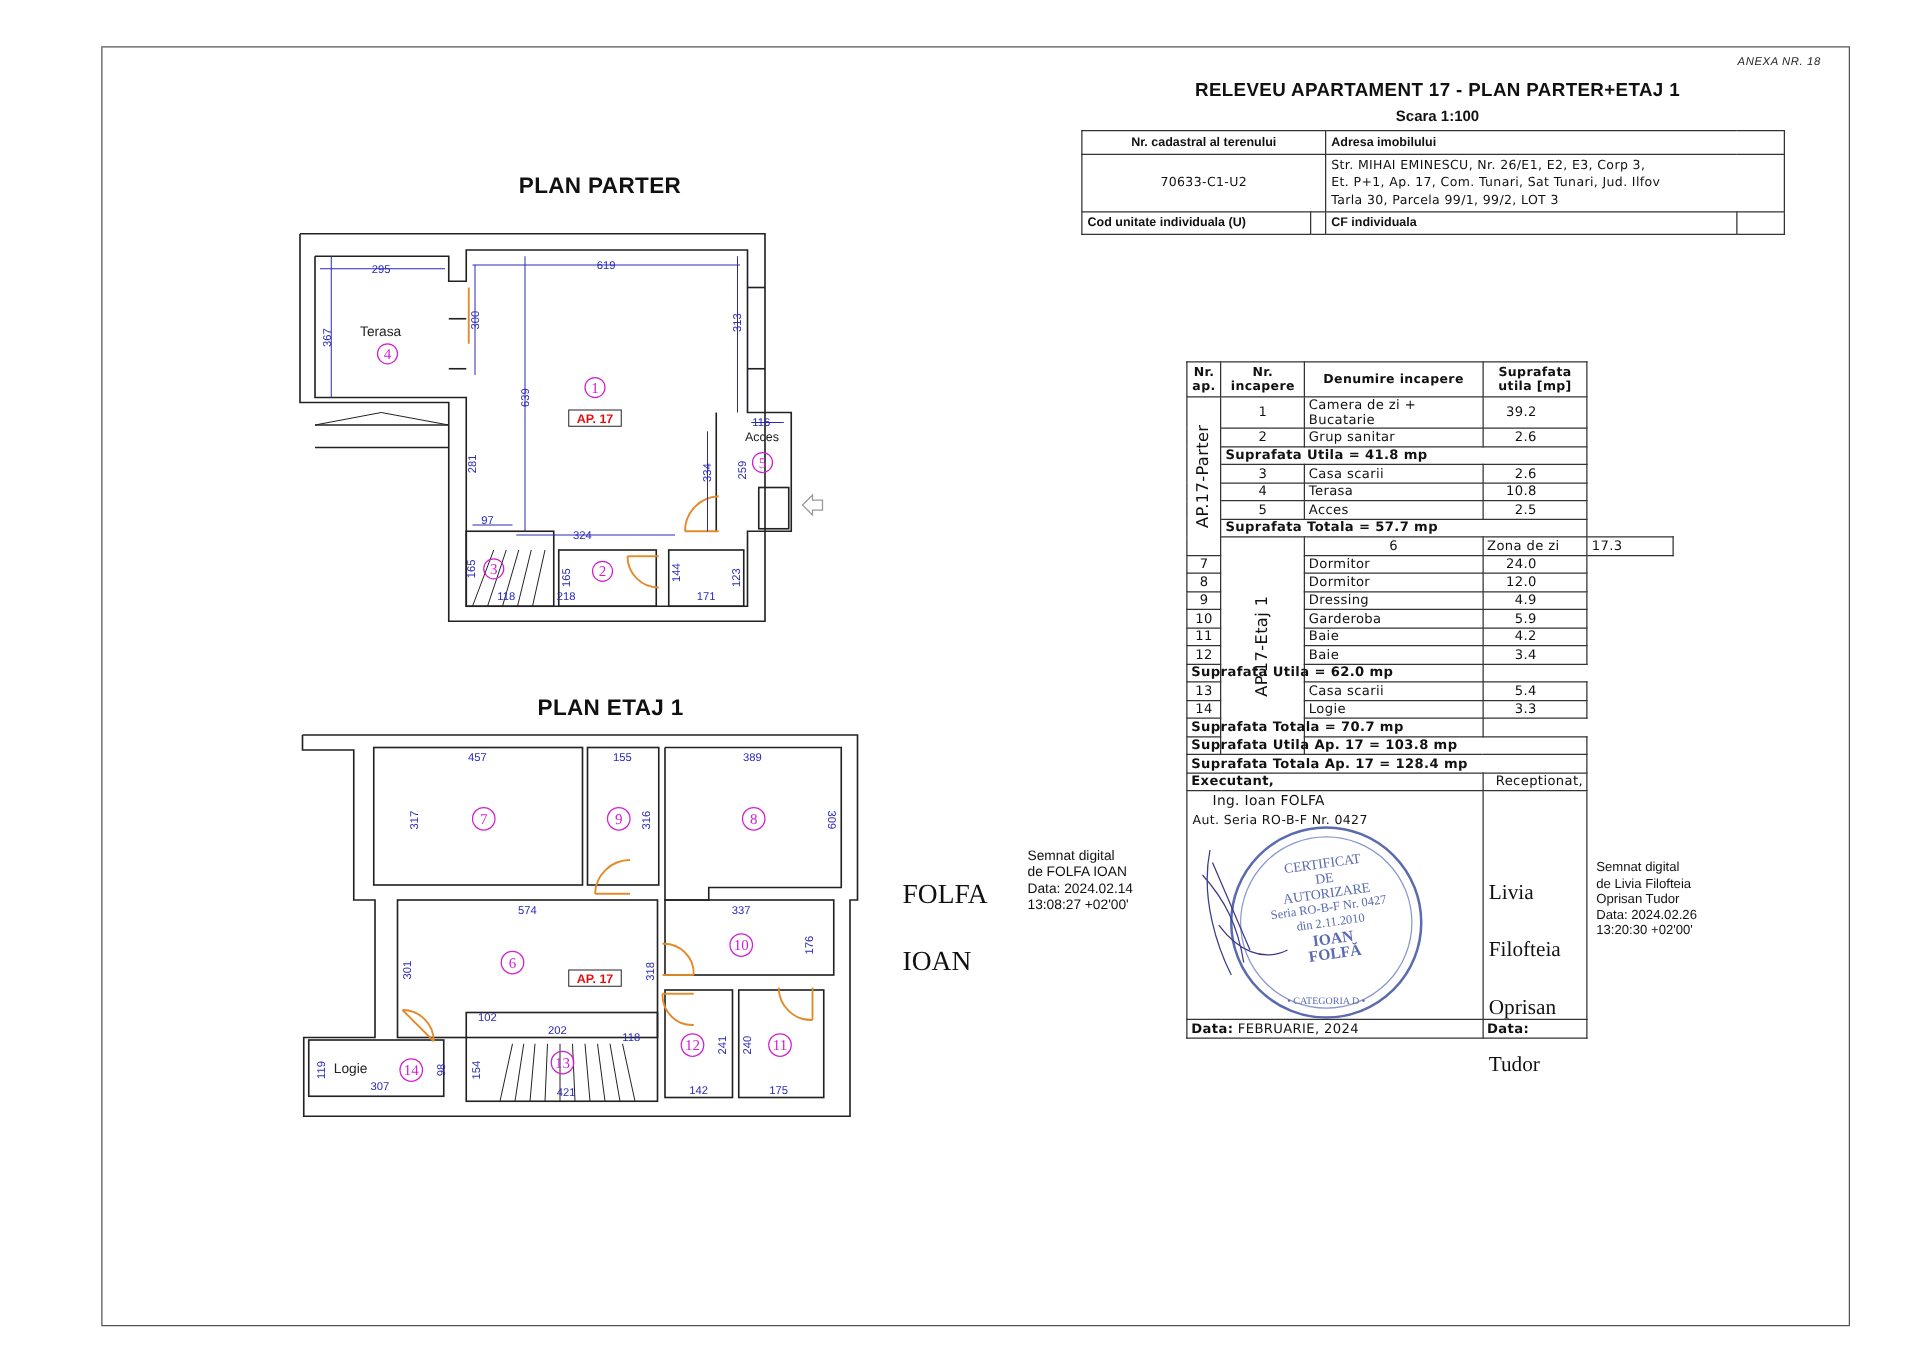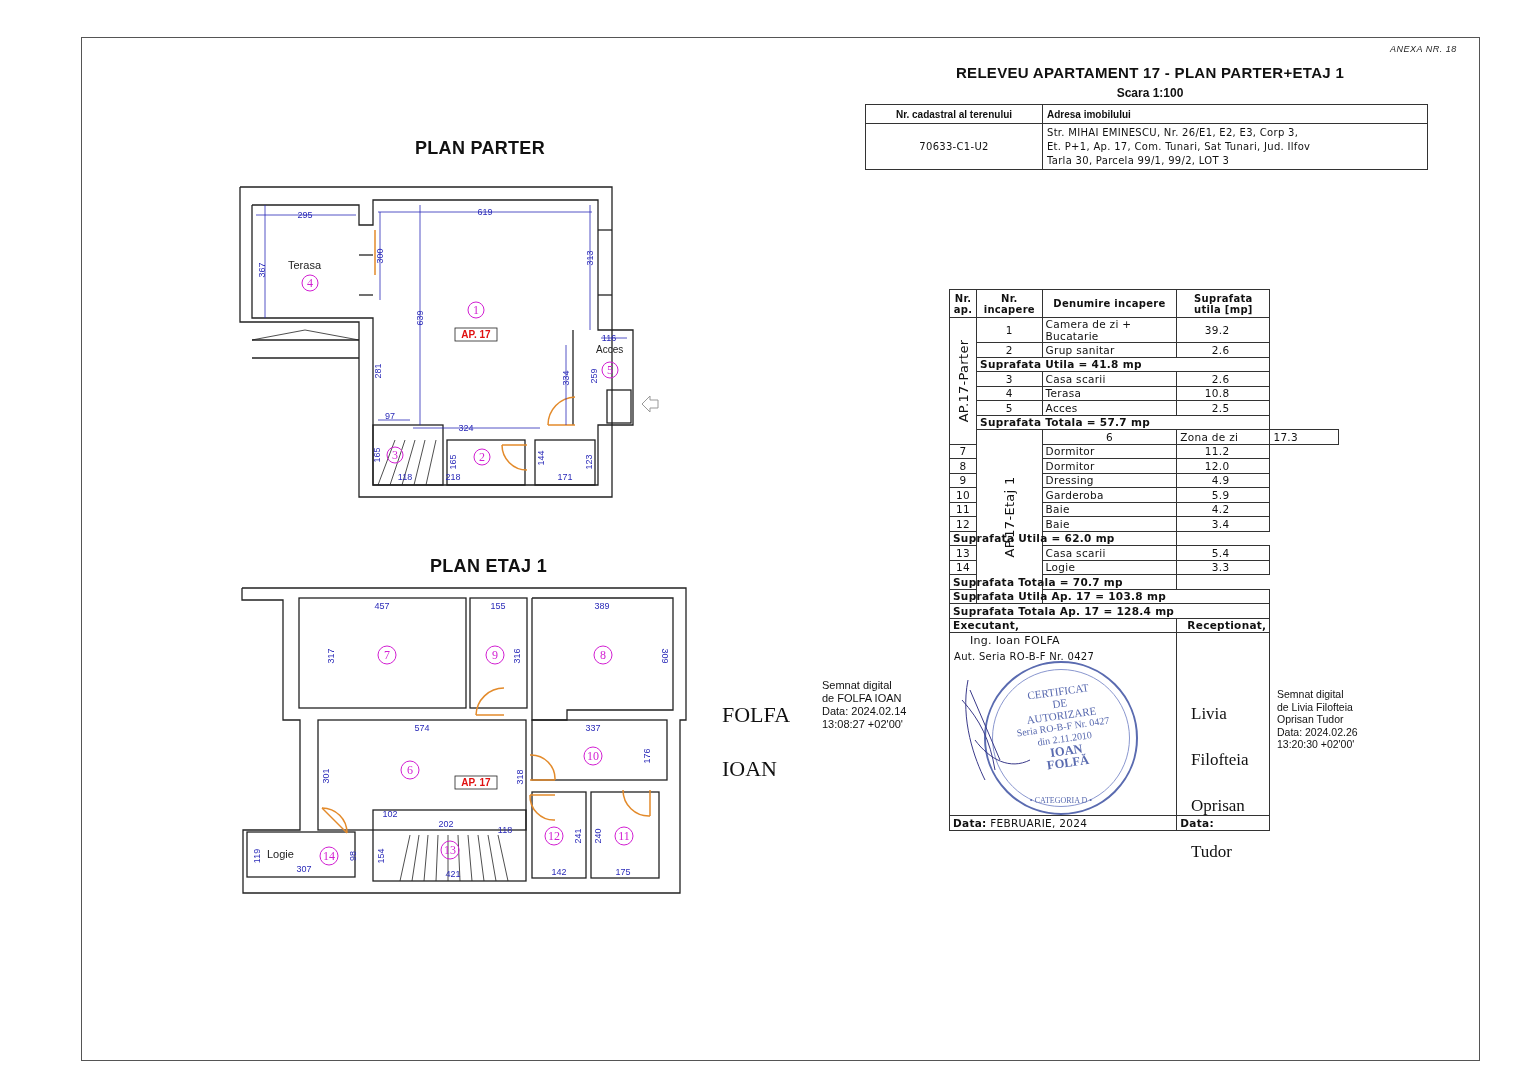--- a/index.html
+++ b/index.html
@@ -51,20 +51,26 @@
     <td class="b" colspan="2">Adresa imobilului</td>
   </tr>
   <tr style="height:46px">
     <td class="c mono" colspan="2">70633-C1-U2</td>
     <td class="mono" colspan="2" style="line-height:14px">
       <div>Str. MIHAI EMINESCU, Nr. 26/E1, E2, E3, Corp 3,</div>
       <div>Et. P+1, Ap. 17, Com. Tunari, Sat Tunari, Jud. Ilfov</div>
       <div>Tarla 30, Parcela 99/1, 99/2, LOT 3</div>
     </td>
   </tr>
+  <tr style="height:18px">
+    <td class="b">Cod unitate individuala (U)</td>
+    <td></td>
+    <td class="b">CF individuala</td>
+    <td></td>
+  </tr>
 </tbody>
   </table>
 
 <table class="rooms mono">
   <tbody>
       <tr style="height:28px">
     <th style="width:22px">Nr. ap.</th>
     <th style="width:66px">Nr. incapere</th>
     <th style="width:170px">Denumire incapere</th>
     <th>Suprafata utila [mp]</th>
@@ -109,21 +115,21 @@
     <td rowspan="12" class="vlab">
           <span>AP.17-Etaj 1</span>
         </td>
     <td class="num">6</td>
     <td>Zona de zi</td>
     <td class="val">17.3</td>
   </tr>
   <tr>
     <td class="num">7</td>
     <td>Dormitor</td>
-    <td class="val">11.2</td>
+    <td class="val">24.0</td>
   </tr>
   <tr>
     <td class="num">8</td>
     <td>Dormitor</td>
     <td class="val">12.0</td>
   </tr>
   <tr>
     <td class="num">9</td>
     <td>Dressing</td>
     <td class="val">4.9</td>
@@ -161,21 +167,21 @@
       </tr>
 
   <tr>
         <td colspan="4" class="sum">Suprafata Utila Ap. 17 = 103.8 mp</td>
       </tr>
   <tr>
         <td colspan="4" class="sum">Suprafata Totala Ap. 17 = 128.4 mp</td>
       </tr>
   <tr>
     <td colspan="3" class="sum" style="padding-right:60px">Executant,</td>
-    <td class="b" style="font-weight:bold;padding-left:10px">Receptionat,</td>
+    <td class="b" style="font-weight:normal;padding-left:10px">Receptionat,</td>
   </tr>
   <tr class="sign" style="height:183px">
     <td colspan="3" style="padding-left:4px;padding-top:0;line-height:16px;font-size:11px">
       <div style="padding-left:16px">Ing. Ioan FOLFA</div>
       <div style="font-size:10px">Aut. Seria RO-B-F Nr. 0427</div>
     </td>
     <td></td>
   </tr>
   <tr>
     <td colspan="3"><b>Data:</b> <span>FEBRUARIE, 2024</span></td>

